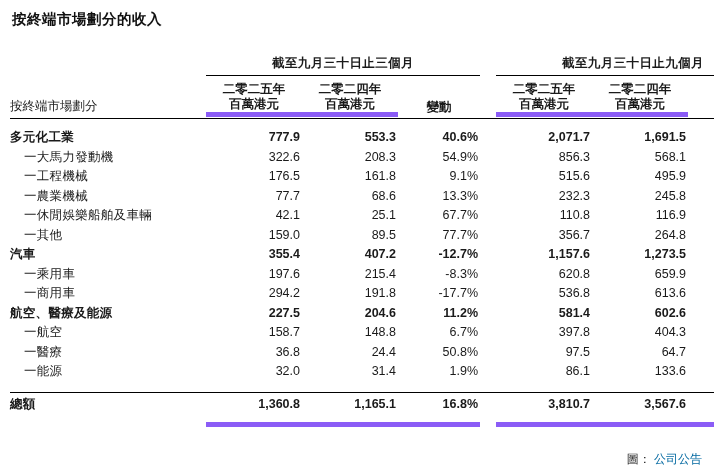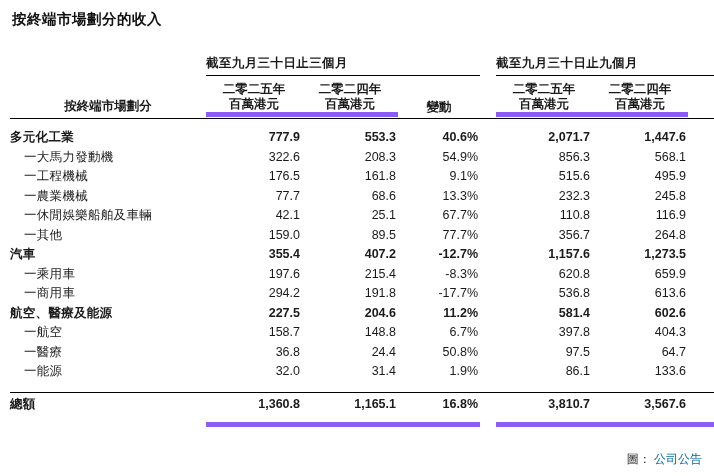--- a/index.html
+++ b/index.html
@@ -40,20 +40,21 @@
     padding: 0;
     vertical-align: bottom;
   }
   
   col.c-label { width: 196px; }
   col.c-num   { width: 96px; }
   col.c-pct   { width: 82px; }
   col.c-gap   { width: 16px; }
 
   .grp-head {
+    text-align: center;
     font-size: 12.5px;
     font-weight: bold;
     padding-bottom: 4px;
     letter-spacing: 0.4px;
   }
   .grp-head .ul {
     display: block;
     border-bottom: 1px solid #000;
     padding-bottom: 3px;
   }
@@ -61,25 +62,24 @@
     text-align: center;
     font-weight: bold;
     font-size: 12.5px;
     line-height: 15px;
     padding-bottom: 2px;
   }
   .sub-head .u {
     display: block;
   }
   .hdr-row-label {
-    font-weight: bold;
+    font-weight: normal;
     font-size: 12.5px;
     padding-bottom: 2px;
     white-space: nowrap;
-    text-align: center;
   }
   .rule-row td {
     border-bottom: 1.3px solid #000;
     height: 1px;
     font-size: 0;
     line-height: 0;
   }
   .thin-under {
     border-bottom: 5px solid #8b5cf6;
   }
@@ -191,21 +191,21 @@
           <td colspan="8"></td>
         </tr>
 
       <tr class="row major">
         <td class="label">多元化工業</td>
         <td class="num">777.9</td>
         <td class="num">553.3</td>
         <td class="pct">40.6%</td>
         <td></td>
         <td class="num">2,071.7</td>
-        <td class="num">1,447.6</td>
+        <td class="num">1,691.5</td>
         <td class="pct">22.5%</td>
       </tr>
       <tr class="row">
         <td class="label indent">一大馬力發動機</td>
         <td class="num">322.6</td>
         <td class="num">208.3</td>
         <td class="pct">54.9%</td>
         <td></td>
         <td class="num">856.3</td>
         <td class="num">568.1</td>

